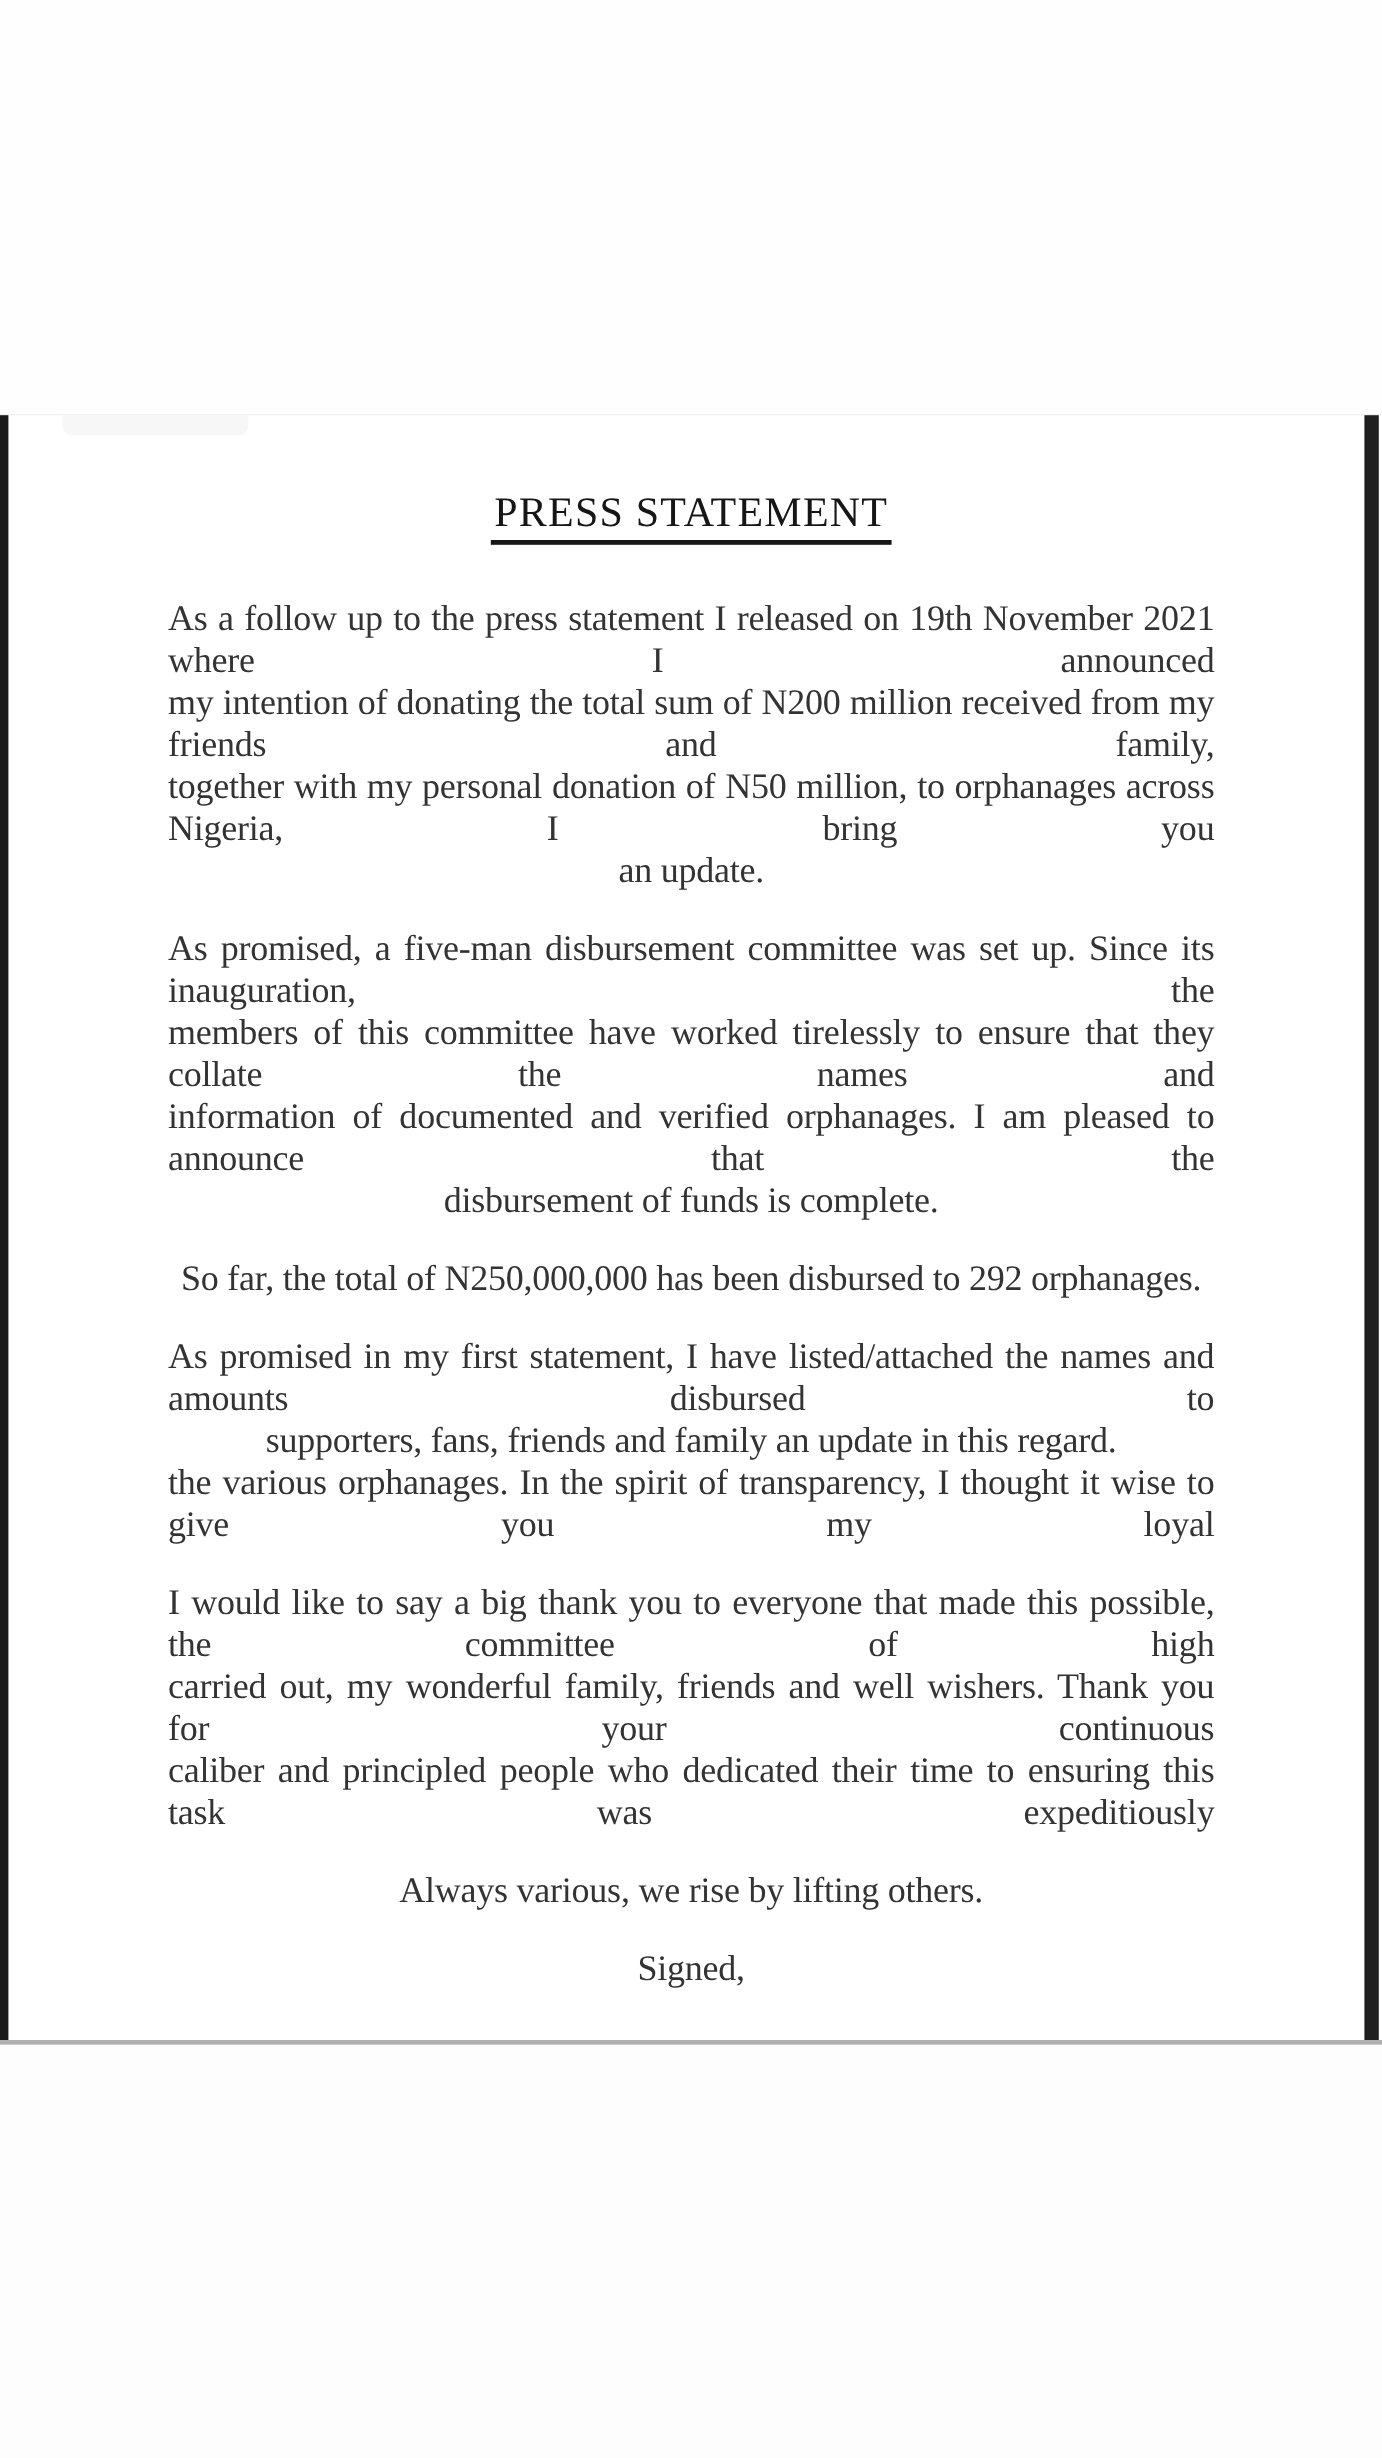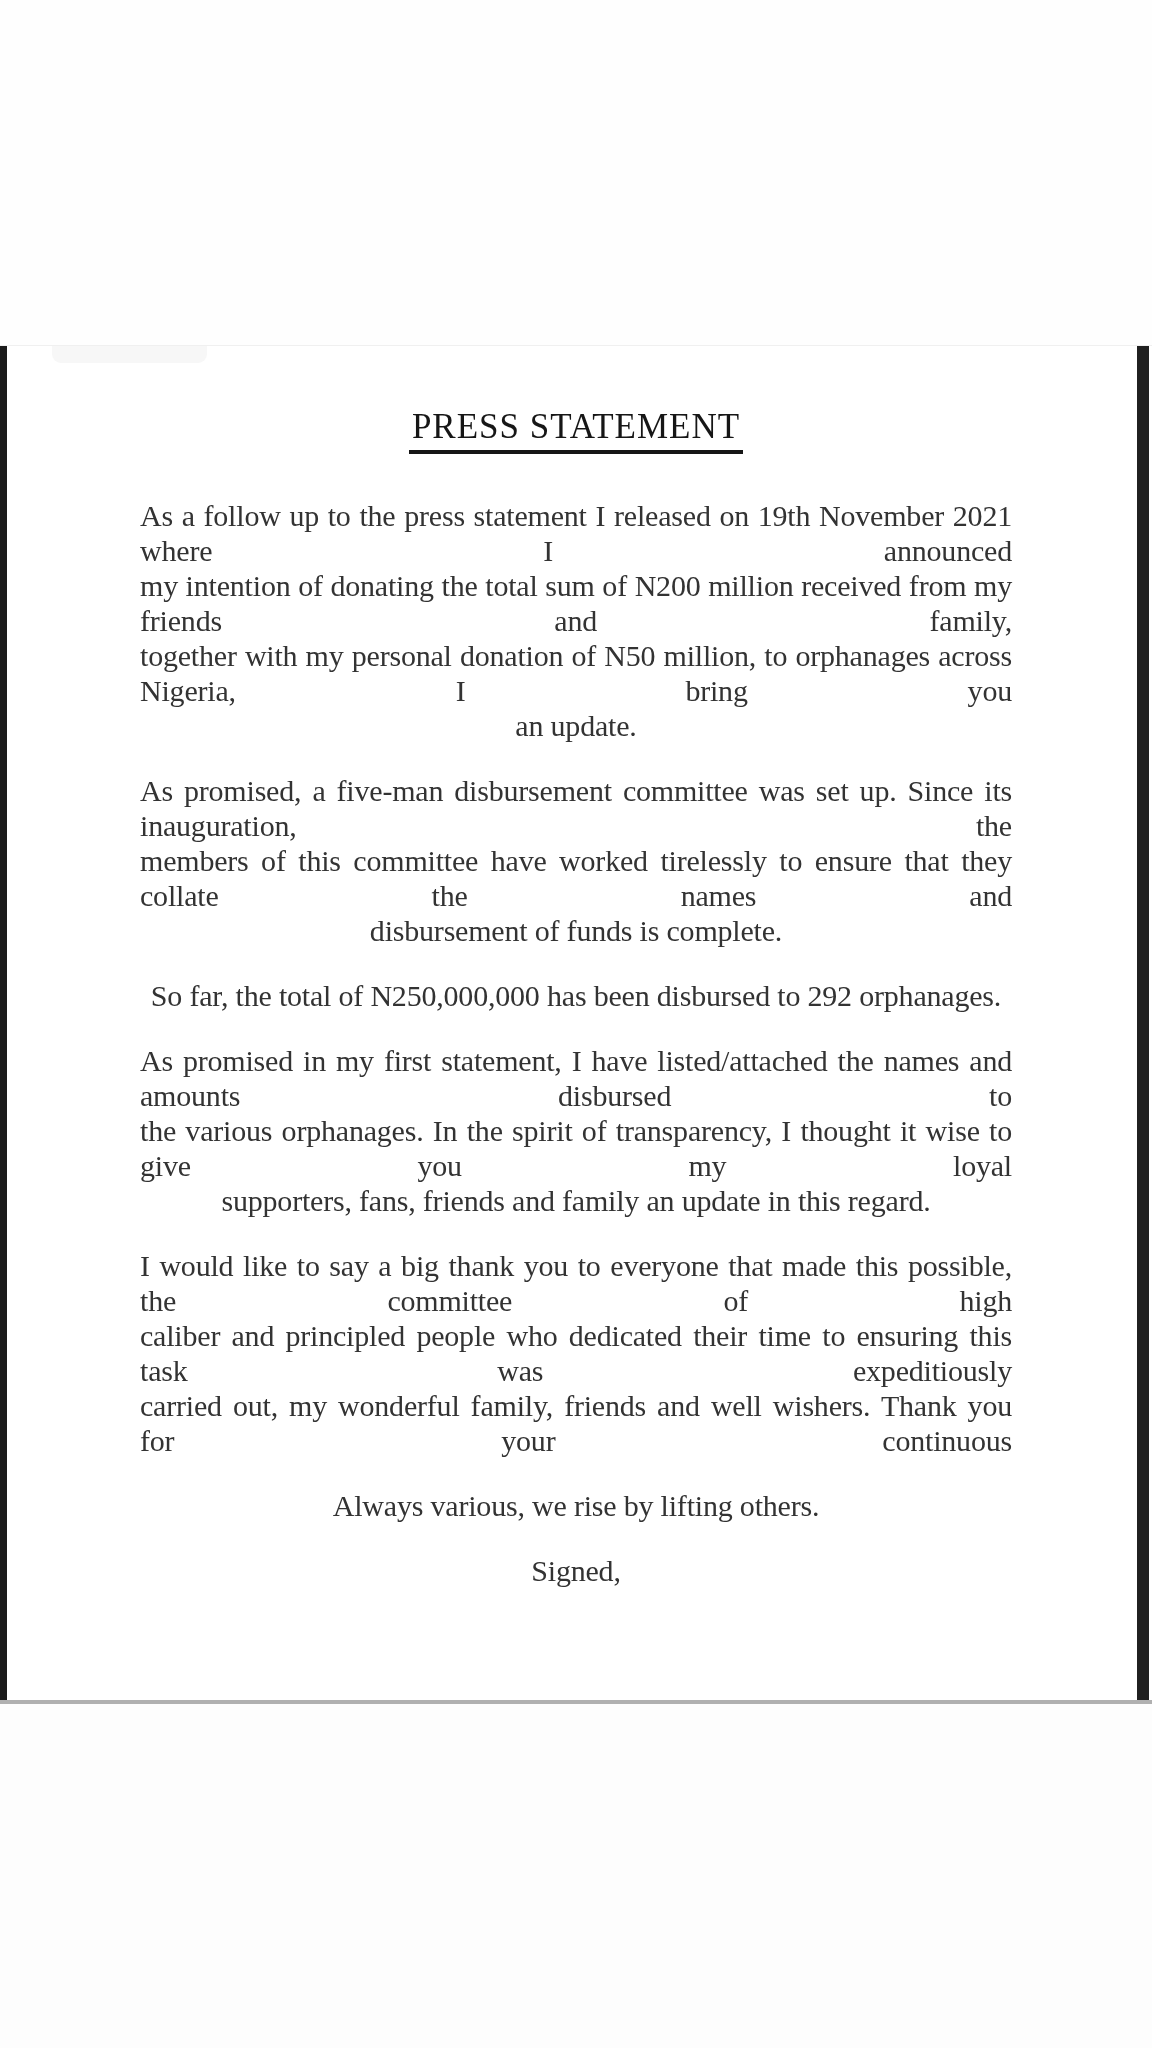--- a/index.html
+++ b/index.html
@@ -94,34 +94,35 @@
       <div class="doc-body" id="doc-body">
           <div class="para">
             <div class="line jl">As a follow up to the press statement I released on 19th November 2021 where I announced</div>
             <div class="line jl">my intention of donating the total sum of N200 million received from my friends and family,</div>
             <div class="line jl">together with my personal donation of N50 million, to orphanages across Nigeria, I bring you</div>
             <div class="line">an update.</div>
           </div>
           <div class="para">
             <div class="line jl">As promised, a five-man disbursement committee was set up. Since its inauguration, the</div>
             <div class="line jl">members of this committee have worked tirelessly to ensure that they collate the names and</div>
+            <div class="line jl">information of documented and verified orphanages. I am pleased to announce that the</div>
             <div class="line">disbursement of funds is complete.</div>
           </div>
           <div class="para">
             <div class="line">So far, the total of N250,000,000 has been disbursed to 292 orphanages.</div>
           </div>
           <div class="para">
             <div class="line jl">As promised in my first statement, I have listed/attached the names and amounts disbursed to</div>
+            <div class="line">supporters, fans, friends and family an update in this regard.</div>
             <div class="line jl">the various orphanages. In the spirit of transparency, I thought it wise to give you my loyal</div>
-            <div class="line">supporters, fans, friends and family an update in this regard.</div>
           </div>
           <div class="para">
             <div class="line jl">I would like to say a big thank you to everyone that made this possible, the committee of high</div>
+            <div class="line jl">carried out, my wonderful family, friends and well wishers. Thank you for your continuous</div>
             <div class="line jl">caliber and principled people who dedicated their time to ensuring this task was expeditiously</div>
-            <div class="line jl">carried out, my wonderful family, friends and well wishers. Thank you for your continuous</div>
           </div>
           <div class="para">
             <div class="line">Always various, we rise by lifting others.</div>
           </div>
           <div class="para">
             <div class="line">Signed,</div>
           </div>
         </div>
     </div>
   </div>

